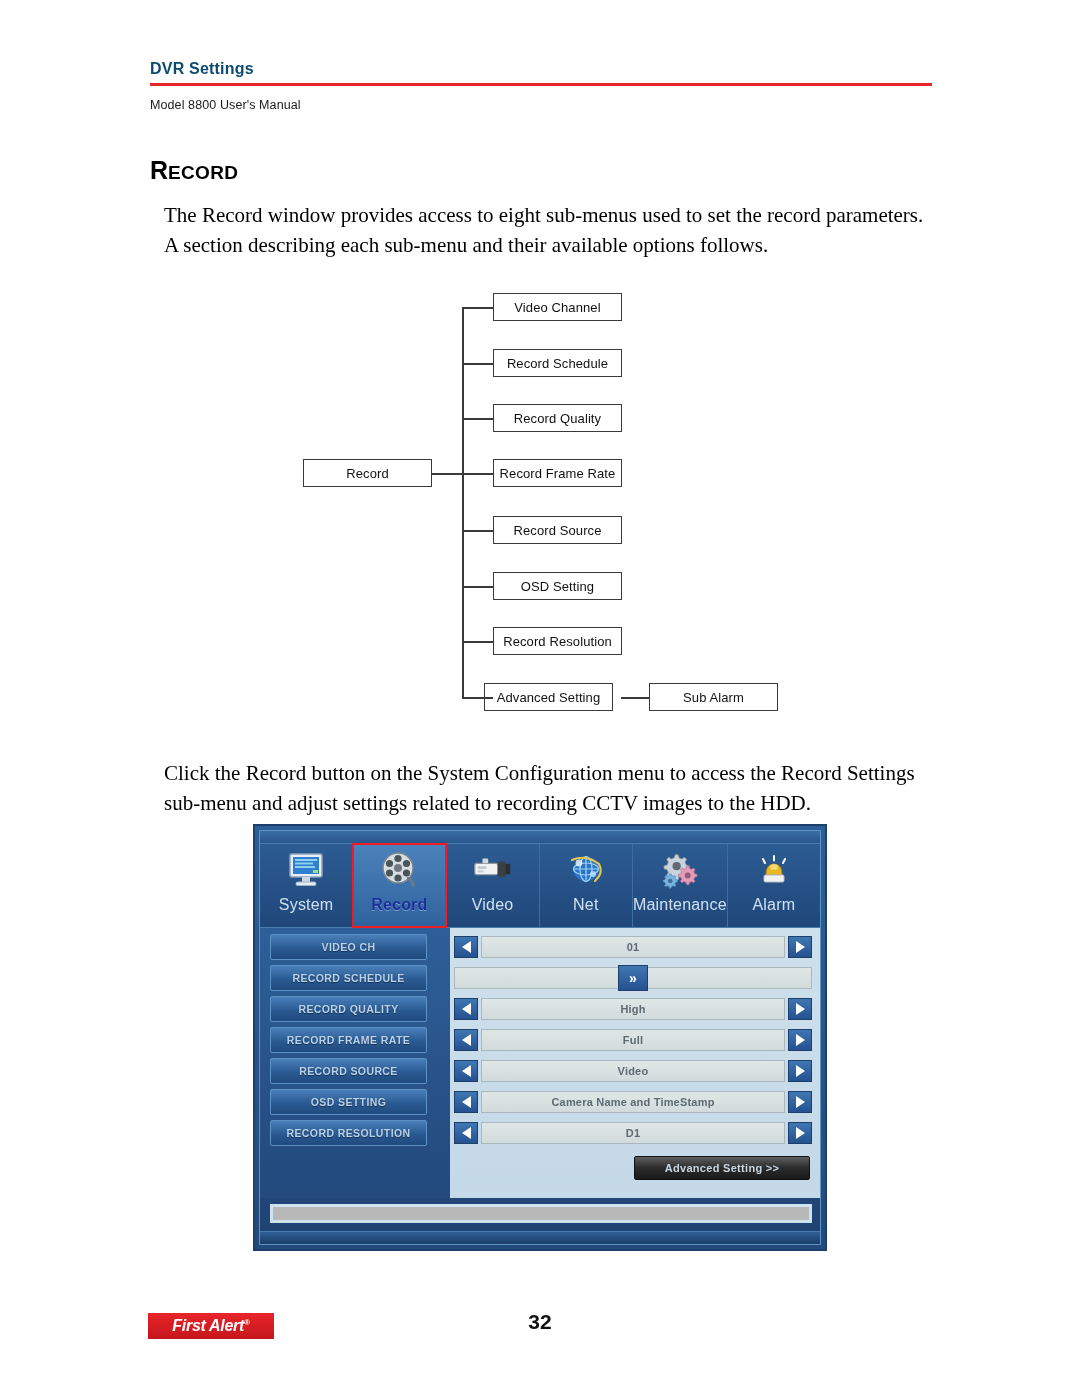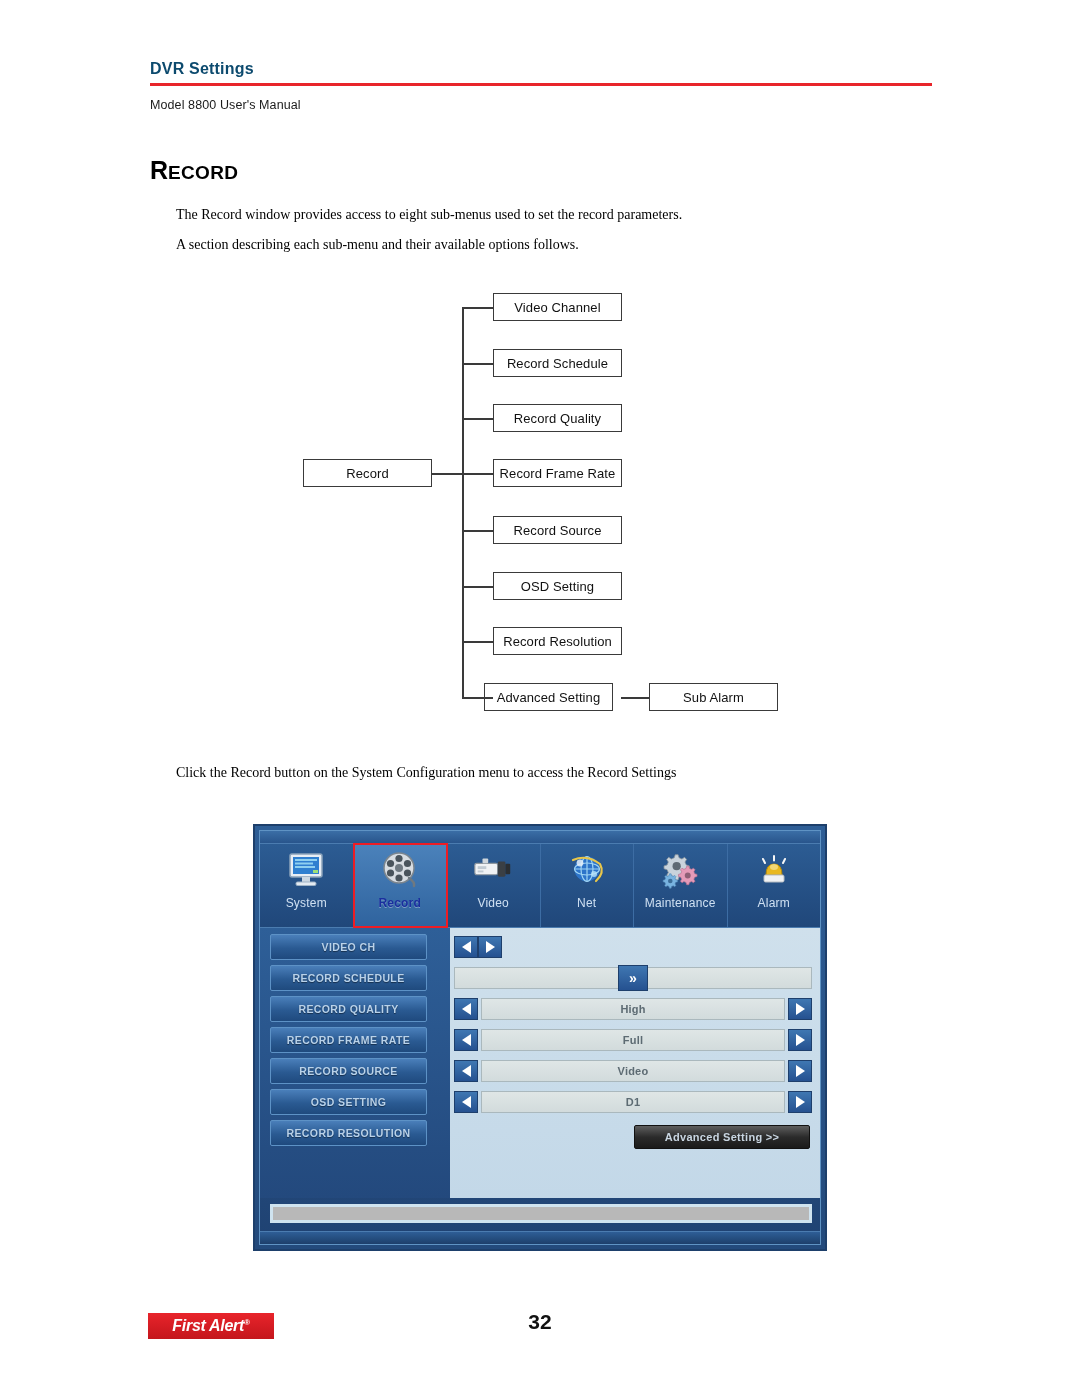--- a/index.html
+++ b/index.html
@@ -57,24 +57,24 @@
     font-size: 25px;
   }
   .section-heading .rest {
     font-size: 19px;
     letter-spacing: 0.3px;
   }
 
   
   .para {
     position: absolute;
-    left: 176px;
+    left: 164px;
     width: 790px;
     font-family: "Liberation Serif", serif;
-    font-size: 14px;
+    font-size: 21px;
     line-height: 30px;
     color: #000;
   }
   .para-1 { top: 200px; }
   .para-2 { top: 758px; }
   .para .line { display: block; white-space: nowrap; }
 
   
   .diagram {
     position: absolute;
@@ -161,21 +161,21 @@
   }
   .tb-icon {
     width: 44px;
     height: 44px;
     display: flex;
     align-items: center;
     justify-content: center;
   }
   .tb-label {
     font-family: "Liberation Sans", sans-serif;
-    font-size: 12px;
+    font-size: 16px;
     color: #cfe0f2;
     margin-top: 4px;
     letter-spacing: 0.2px;
   }
   .tb-item.selected .tb-label {
     color: #1a2f9e;
     font-weight: bold;
     text-shadow: 0 1px 0 rgba(255,255,255,.35);
   }
 
@@ -406,20 +406,21 @@
   <div class="connector conn-h" style="left:462px; top:245px; width:31px;"></div>
   <div class="connector conn-h" style="left:462px; top:301px; width:31px;"></div>
   <div class="connector conn-h" style="left:462px; top:356px; width:31px;"></div>
   <div class="connector conn-h" style="left:462px; top:412px; width:31px;"></div>
 
   <div class="connector conn-h" style="left:621px; top:412px; width:28px;"></div>
 </div>
 
 <div class="para para-2">
   <span class="line">Click the Record button on the System Configuration menu to access the Record Settings</span>
+  <span class="line">sub-menu and adjust settings related to recording CCTV images to the HDD.</span>
 </div>
 
 <div class="dvr">
   <div class="dvr-inner">
     <div class="dvr-topbar"></div>
 
     <div class="toolbar">
 
       <div class="tb-item">
         <div class="tb-icon">
@@ -530,20 +531,21 @@
           <div class="menu-btn">OSD SETTING</div>
           <div class="menu-btn">RECORD RESOLUTION</div>
         </div>
 
         <div class="value-col">
 
           <div class="value-row">
             <div class="arrow-btn left">
                 <span class="tri"></span>
               </div>
+            <div class="value-field">01</div>
             <div class="arrow-btn right">
                 <span class="tri"></span>
               </div>
           </div>
 
           <div class="value-row schedule">
             <div class="sched-field"></div>
             <div class="sched-btn">»</div>
           </div>
 
@@ -570,20 +572,29 @@
           <div class="value-row">
             <div class="arrow-btn left">
                 <span class="tri"></span>
               </div>
             <div class="value-field">Video</div>
             <div class="arrow-btn right">
                 <span class="tri"></span>
               </div>
           </div>
 
+          <div class="value-row">
+            <div class="arrow-btn left">
+                <span class="tri"></span>
+              </div>
+            <div class="value-field">Camera Name and TimeStamp</div>
+            <div class="arrow-btn right">
+                <span class="tri"></span>
+              </div>
+          </div>
 
           <div class="value-row">
             <div class="arrow-btn left">
                 <span class="tri"></span>
               </div>
             <div class="value-field">D1</div>
             <div class="arrow-btn right">
                 <span class="tri"></span>
               </div>
           </div>

